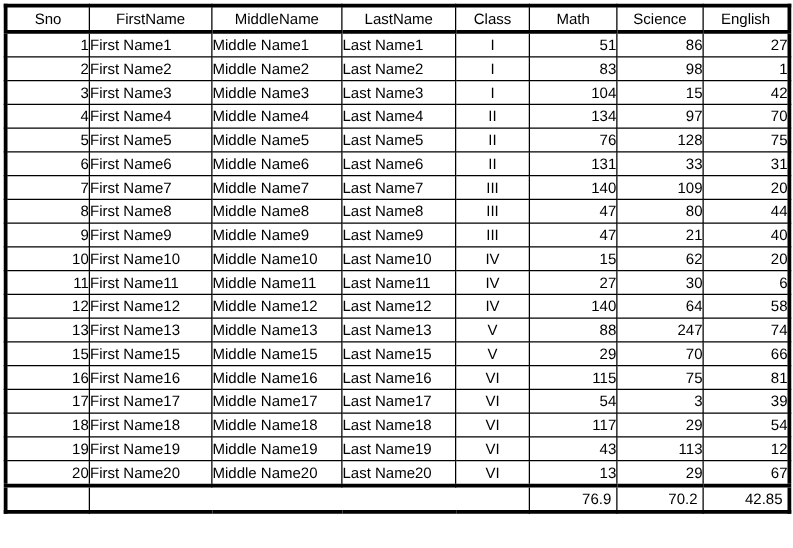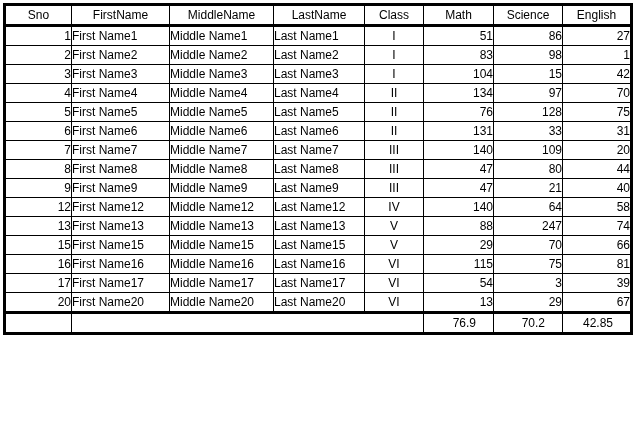--- a/index.html
+++ b/index.html
@@ -59,21 +59,21 @@
     text-align: center;
   }
   tfoot td {
     font-weight: bold;
     font-size: 13px;
     height: 21px;
     border-top: 3px solid #000 !important;
     vertical-align: middle;
   }
   tfoot td.num {
-    padding-right: 17px;
+    padding-right: 4px;
   }
   col.c-sno    { width: 67px; }
   col.c-first  { width: 98px; }
   col.c-middle { width: 104px; }
   col.c-last   { width: 91px; }
   col.c-class  { width: 59px; }
   col.c-math   { width: 70px; }
   col.c-sci    { width: 69px; }
   col.c-eng    { width: 69px; }
 </style>
@@ -189,20 +189,40 @@
           <td class="num">9</td>
           <td class="txt">First Name9</td>
           <td class="txt">Middle Name9</td>
           <td class="txt">Last Name9</td>
           <td class="ctr">III</td>
           <td class="num">47</td>
           <td class="num">21</td>
           <td class="num">40</td>
         </tr>
         <tr>
+          <td class="num">10</td>
+          <td class="txt">First Name10</td>
+          <td class="txt">Middle Name10</td>
+          <td class="txt">Last Name10</td>
+          <td class="ctr">IV</td>
+          <td class="num">15</td>
+          <td class="num">62</td>
+          <td class="num">20</td>
+        </tr>
+        <tr>
+          <td class="num">11</td>
+          <td class="txt">First Name11</td>
+          <td class="txt">Middle Name11</td>
+          <td class="txt">Last Name11</td>
+          <td class="ctr">IV</td>
+          <td class="num">27</td>
+          <td class="num">30</td>
+          <td class="num">6</td>
+        </tr>
+        <tr>
           <td class="num">12</td>
           <td class="txt">First Name12</td>
           <td class="txt">Middle Name12</td>
           <td class="txt">Last Name12</td>
           <td class="ctr">IV</td>
           <td class="num">140</td>
           <td class="num">64</td>
           <td class="num">58</td>
         </tr>
         <tr>
@@ -237,20 +257,40 @@
         </tr>
         <tr>
           <td class="num">17</td>
           <td class="txt">First Name17</td>
           <td class="txt">Middle Name17</td>
           <td class="txt">Last Name17</td>
           <td class="ctr">VI</td>
           <td class="num">54</td>
           <td class="num">3</td>
           <td class="num">39</td>
+        </tr>
+        <tr>
+          <td class="num">18</td>
+          <td class="txt">First Name18</td>
+          <td class="txt">Middle Name18</td>
+          <td class="txt">Last Name18</td>
+          <td class="ctr">VI</td>
+          <td class="num">117</td>
+          <td class="num">29</td>
+          <td class="num">54</td>
+        </tr>
+        <tr>
+          <td class="num">19</td>
+          <td class="txt">First Name19</td>
+          <td class="txt">Middle Name19</td>
+          <td class="txt">Last Name19</td>
+          <td class="ctr">VI</td>
+          <td class="num">43</td>
+          <td class="num">113</td>
+          <td class="num">12</td>
         </tr>
         <tr>
           <td class="num">20</td>
           <td class="txt">First Name20</td>
           <td class="txt">Middle Name20</td>
           <td class="txt">Last Name20</td>
           <td class="ctr">VI</td>
           <td class="num">13</td>
           <td class="num">29</td>
           <td class="num">67</td>

